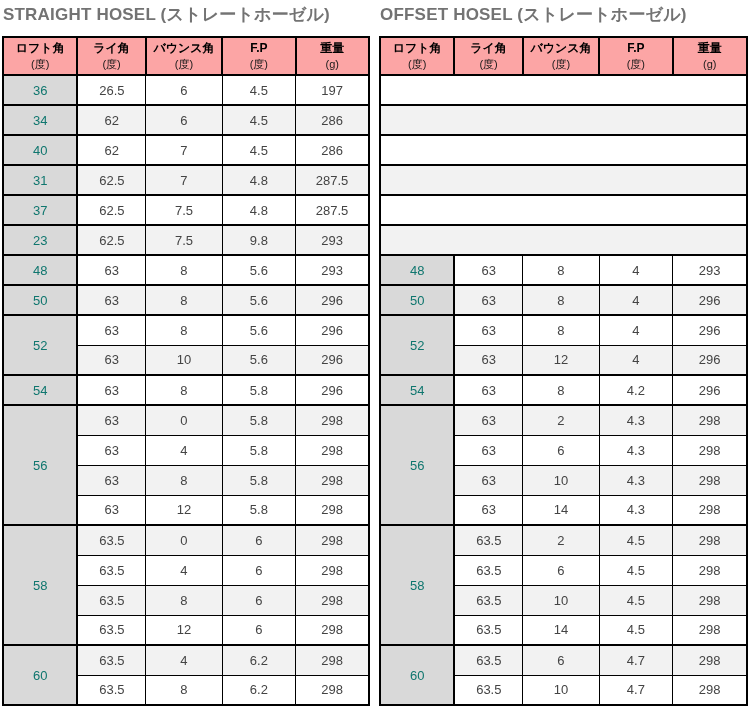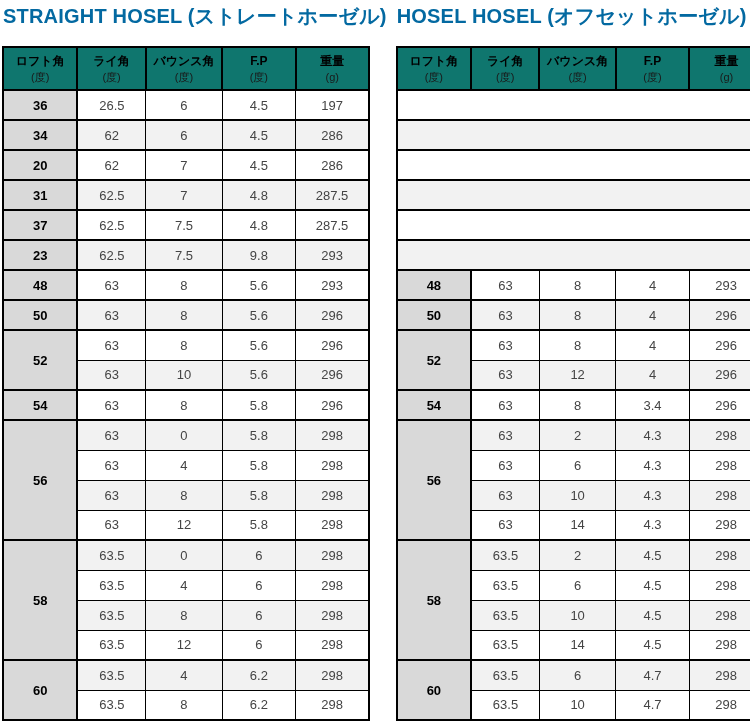--- a/index.html
+++ b/index.html
@@ -9,44 +9,44 @@
     font-family: "Liberation Sans", "DejaVu Sans", sans-serif;
   }
   .page {
     display: flex;
     gap: 9px;
     padding: 2px 0 2px 2px;
     width: 750px;
   }
   .table-block { flex: 0 0 auto; }
   .table-block h2 {
-    font-size: 20px;
+    font-size: 17px;
     font-weight: bold;
-    color: #0369a1;
+    color: #737373;
     letter-spacing: 0.2px;
-    margin: 1px 0 16px 1px;
+    margin: 1px 0 10px 1px;
     white-space: nowrap;
   }
   table.spec {
     border-collapse: collapse;
     table-layout: fixed;
     width: 368px;
     border: 2px solid #000;
   }
   table.spec.right { width: 369px; }
   th, td {
     border: 1px solid #000;
     text-align: center;
     vertical-align: middle;
     overflow: hidden;
   }
   thead th {
-    background: #0f766e;
+    background: #fca5a5;
     border-width: 2px;
-    height: 43px;
+    height: 38px;
     padding: 2px 0;
   }
   thead th .h1 {
     font-size: 12px;
     font-weight: bold;
     color: #000;
     line-height: 1.4;
     white-space: nowrap;
   }
   thead th .h2 {
@@ -58,22 +58,22 @@
   tbody td {
     height: 30px;
     font-size: 13px;
     color: #444444;
     background: #ffffff;
   }
   tbody tr.band td { background: #f2f2f2; }
   tbody tr.group-start td { border-top-width: 2px; }
   td.loft {
     background: #d9d9d9 !important;
-    color: #000000;
-    font-weight: bold;
+    color: #0f766e;
+    font-weight: normal;
     border-right-width: 2px;
   }
   th.col-loft { border-right-width: 2px; }
   td.empty { border-top-width: 2px; }
 </style>
 </head>
 <body>
 
 <div class="page">
 
@@ -120,21 +120,21 @@
             <td>197</td>
           </tr>
           <tr class="group-start band">
             <td rowspan="1" class="loft">34</td>
             <td>62</td>
             <td>6</td>
             <td>4.5</td>
             <td>286</td>
           </tr>
           <tr class="group-start">
-            <td rowspan="1" class="loft">20</td>
+            <td rowspan="1" class="loft">40</td>
             <td>62</td>
             <td>7</td>
             <td>4.5</td>
             <td>286</td>
           </tr>
           <tr class="group-start band">
             <td rowspan="1" class="loft">31</td>
             <td>62.5</td>
             <td>7</td>
             <td>4.8</td>
@@ -249,21 +249,21 @@
             <td>63.5</td>
             <td>8</td>
             <td>6.2</td>
             <td>298</td>
           </tr>
         </tbody>
     </table>
   </section>
 
   <section class="table-block">
-    <h2>HOSEL HOSEL (オフセットホーゼル)</h2>
+    <h2>OFFSET HOSEL (ストレートホーゼル)</h2>
     <table class="spec right">
       <colgroup>
         <col style="width:74px">
           <col style="width:68px">
           <col style="width:76px">
           <col style="width:73px">
           <col style="width:74px">
       </colgroup>
       <thead>
           <tr>
@@ -332,21 +332,21 @@
           <tr class="band">
             <td>63</td>
             <td>12</td>
             <td>4</td>
             <td>296</td>
           </tr>
           <tr class="group-start">
             <td rowspan="1" class="loft">54</td>
             <td>63</td>
             <td>8</td>
-            <td>3.4</td>
+            <td>4.2</td>
             <td>296</td>
           </tr>
           <tr class="group-start band">
             <td rowspan="4" class="loft">56</td>
             <td>63</td>
             <td>2</td>
             <td>4.3</td>
             <td>298</td>
           </tr>
           <tr>

